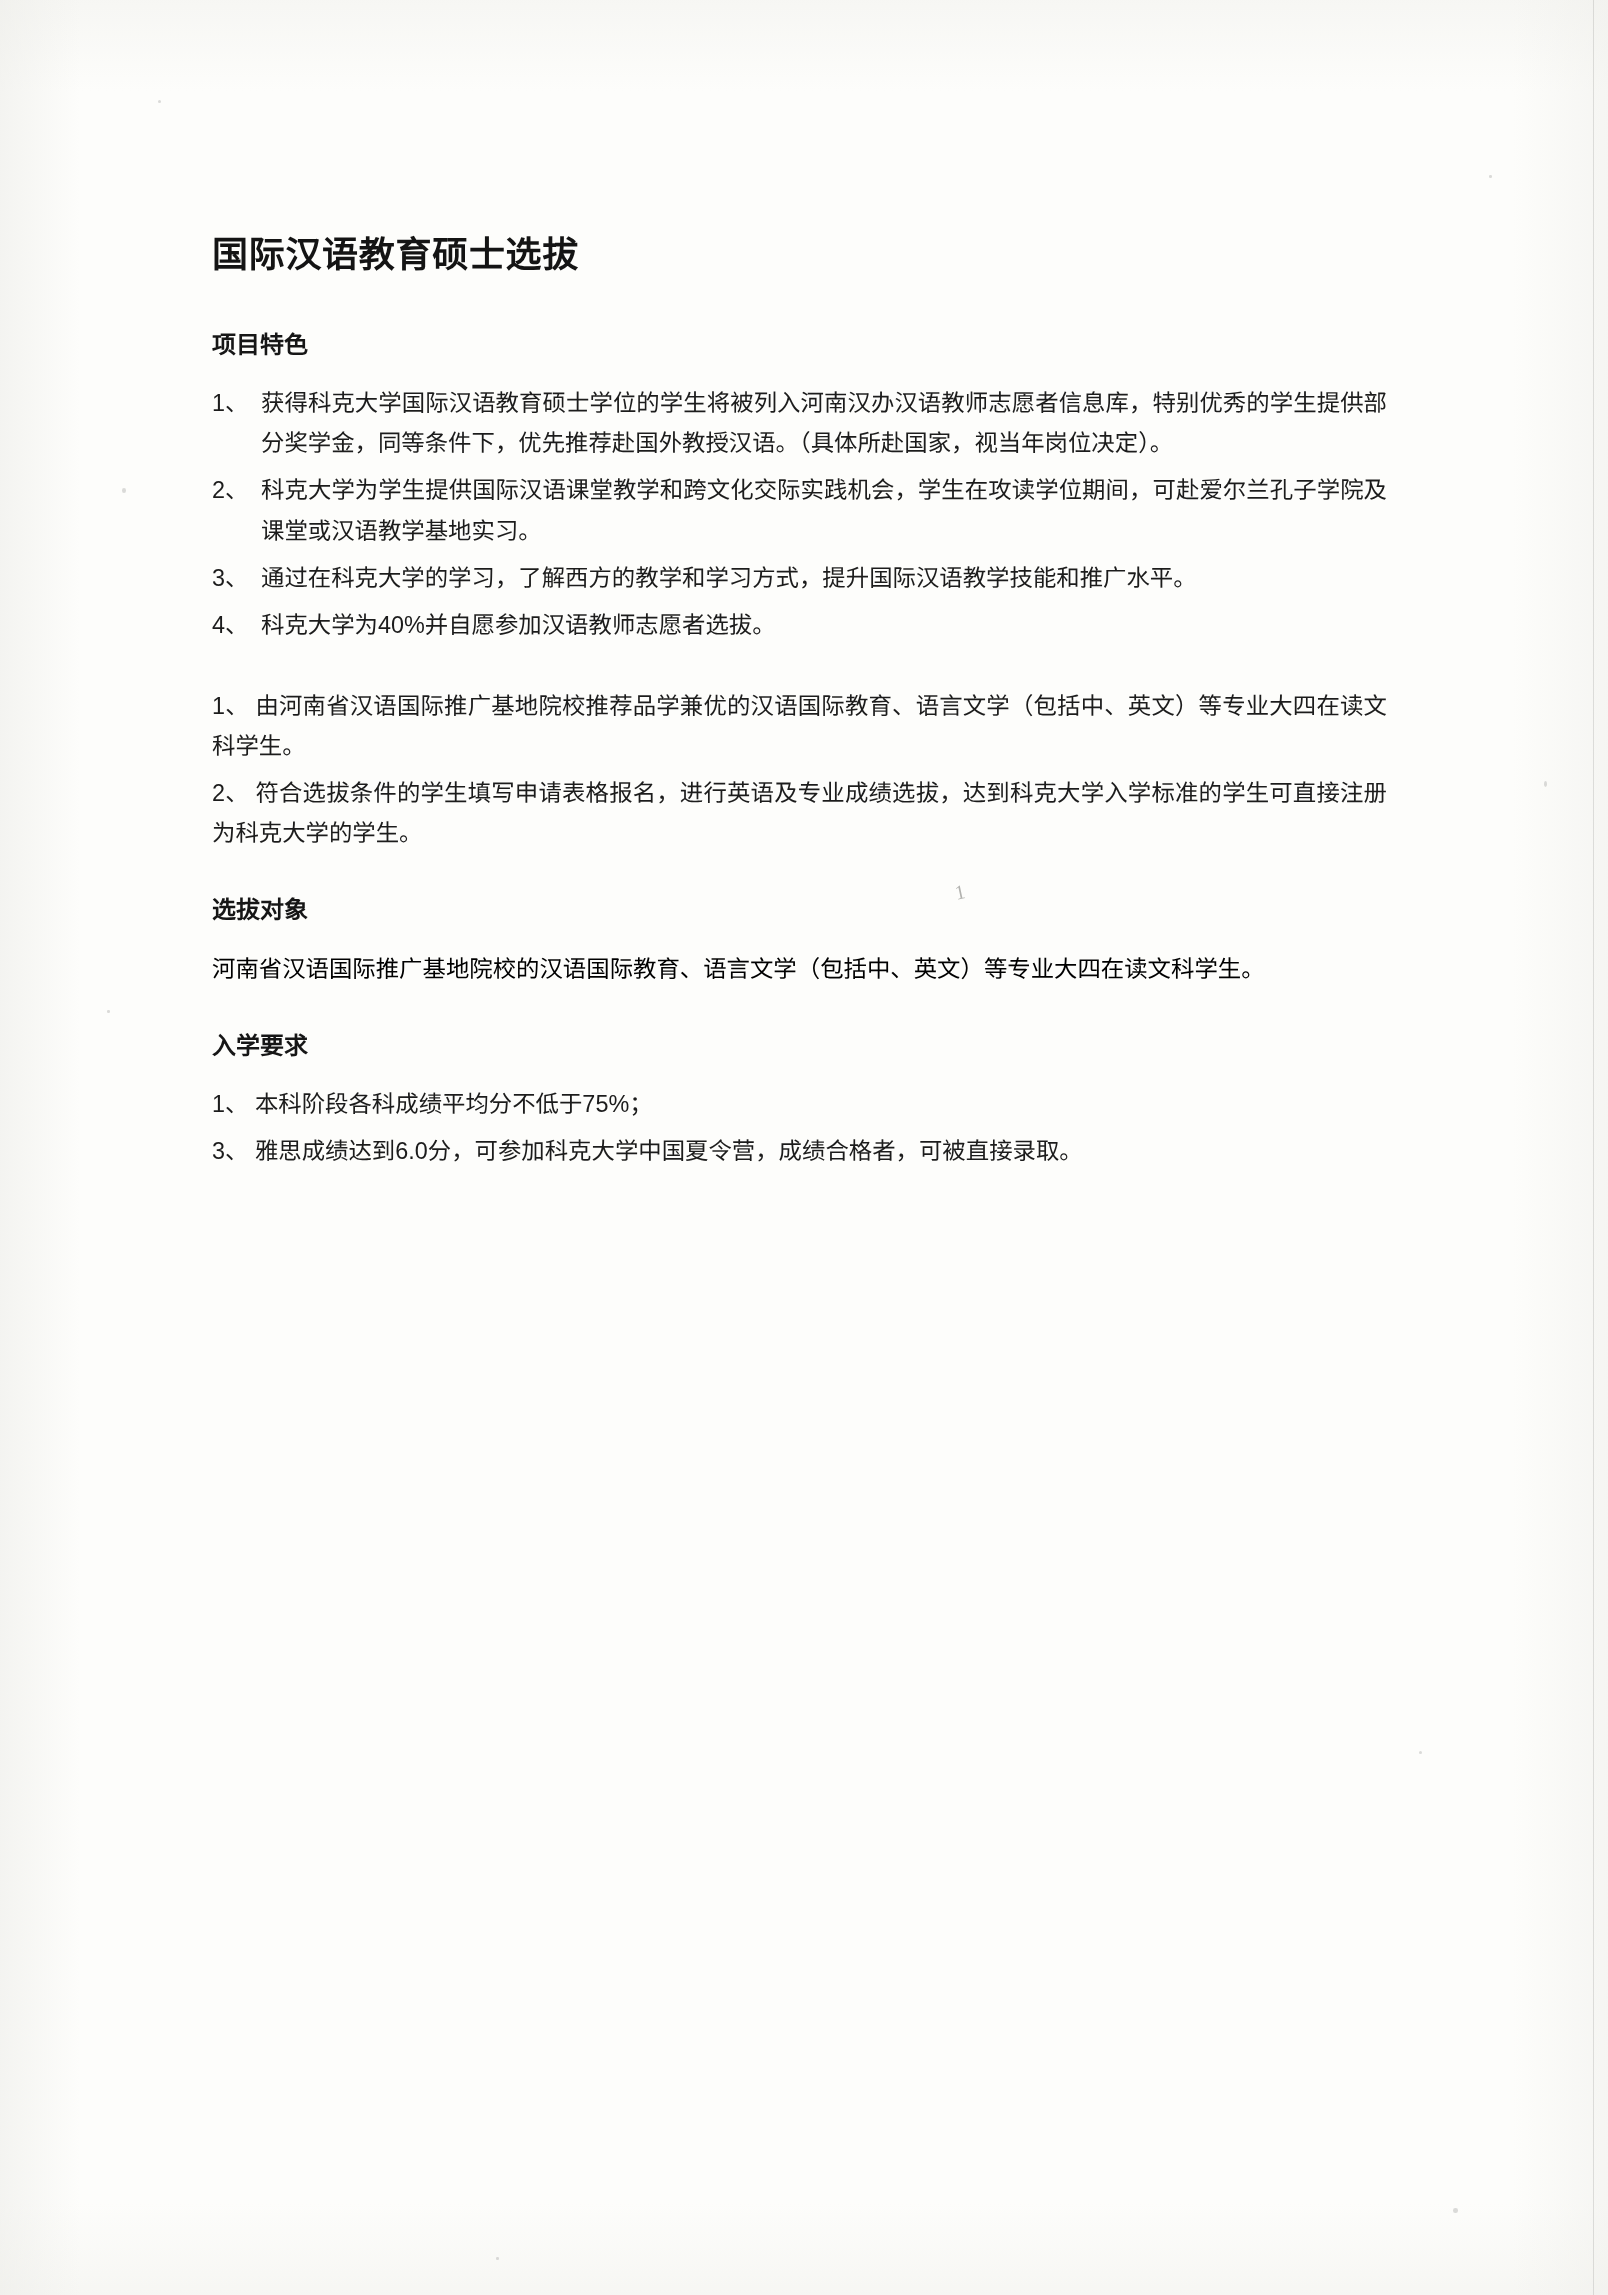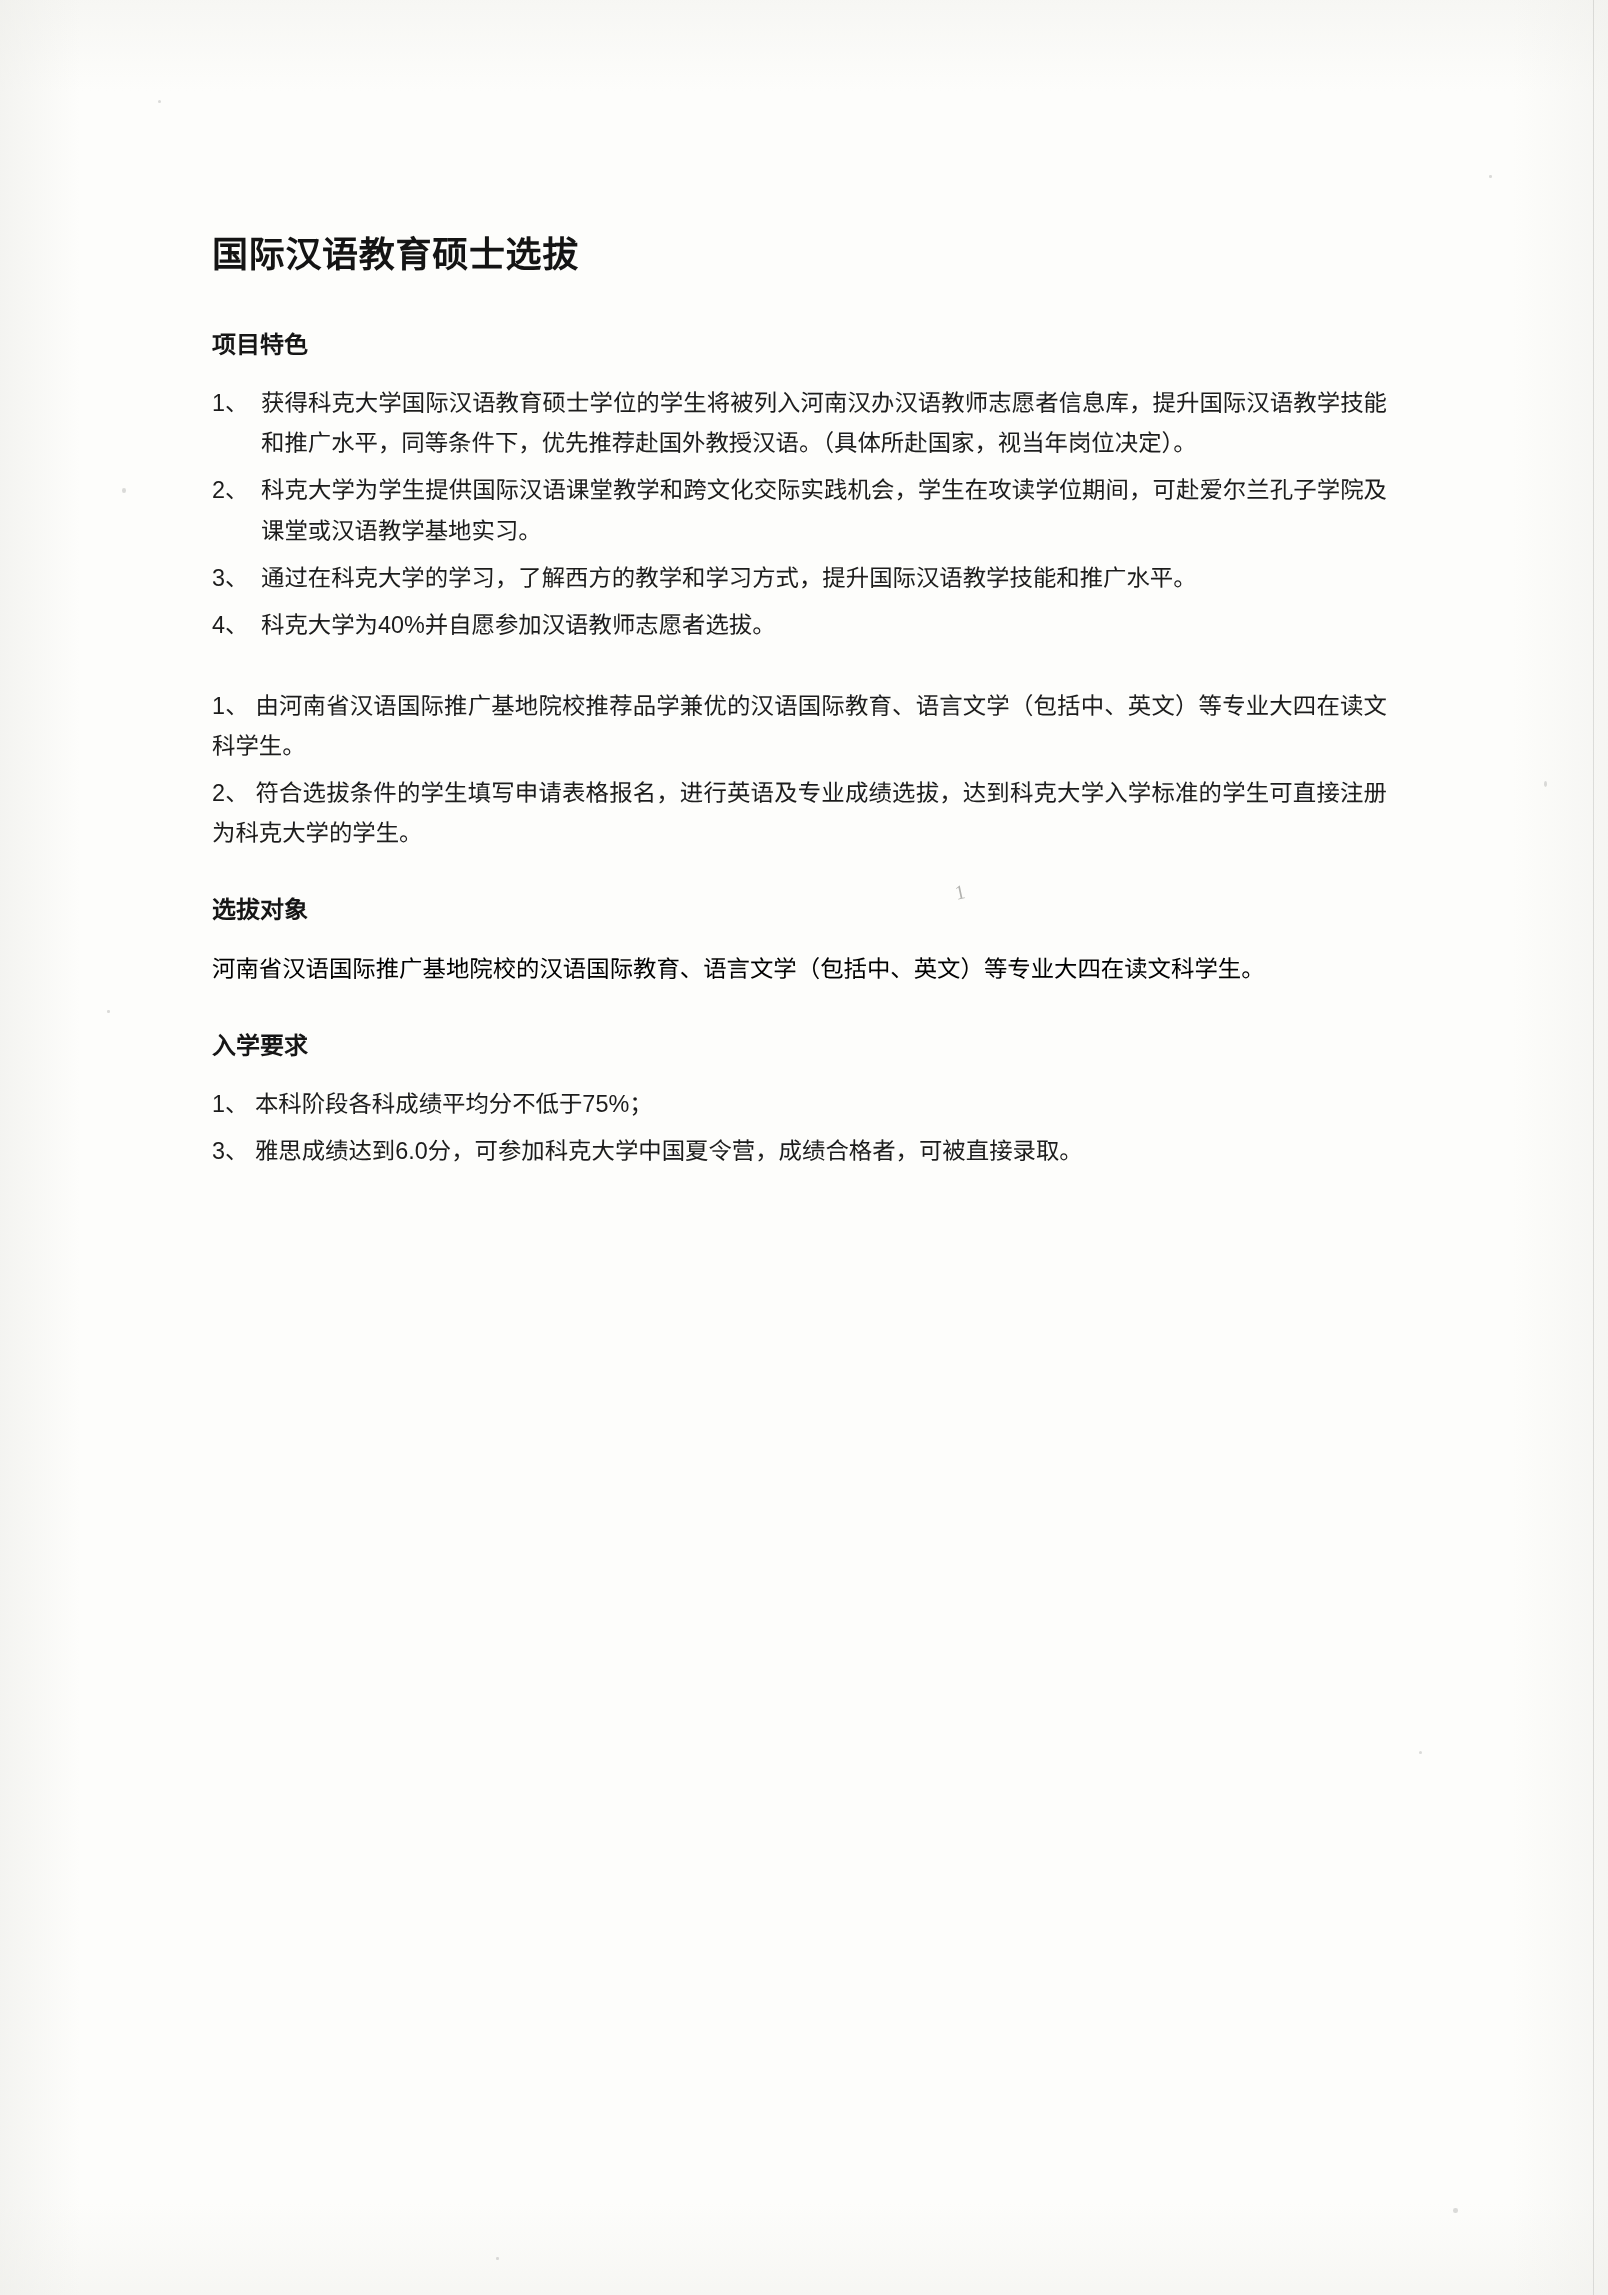--- a/index.html
+++ b/index.html
@@ -141,21 +141,21 @@
 
   <div class="content">
 
     <h1 class="doc-title">国际汉语教育硕士选拔</h1>
 
     <section class="section">
       <h2 class="section-heading">项目特色</h2>
       <ol class="numlist">
         <li>
           <span class="num">1、</span>
-          <span class="txt">获得科克大学国际汉语教育硕士学位的学生将被列入河南汉办汉语教师志愿者信息库，提升国际汉语教学技能和推广水平，同等条件下，优先推荐赴国外教授汉语。（具体所赴国家，视当年岗位决定）。</span>
+          <span class="txt">获得科克大学国际汉语教育硕士学位的学生将被列入河南汉办汉语教师志愿者信息库，特别优秀的学生提供部分奖学金，同等条件下，优先推荐赴国外教授汉语。（具体所赴国家，视当年岗位决定）。</span>
         </li>
         <li>
           <span class="num">2、</span>
           <span class="txt">科克大学为学生提供国际汉语课堂教学和跨文化交际实践机会，学生在攻读学位期间，可赴爱尔兰孔子学院及课堂或汉语教学基地实习。</span>
         </li>
         <li>
           <span class="num">3、</span>
           <span class="txt">通过在科克大学的学习，了解西方的教学和学习方式，提升国际汉语教学技能和推广水平。</span>
         </li>
         <li>

